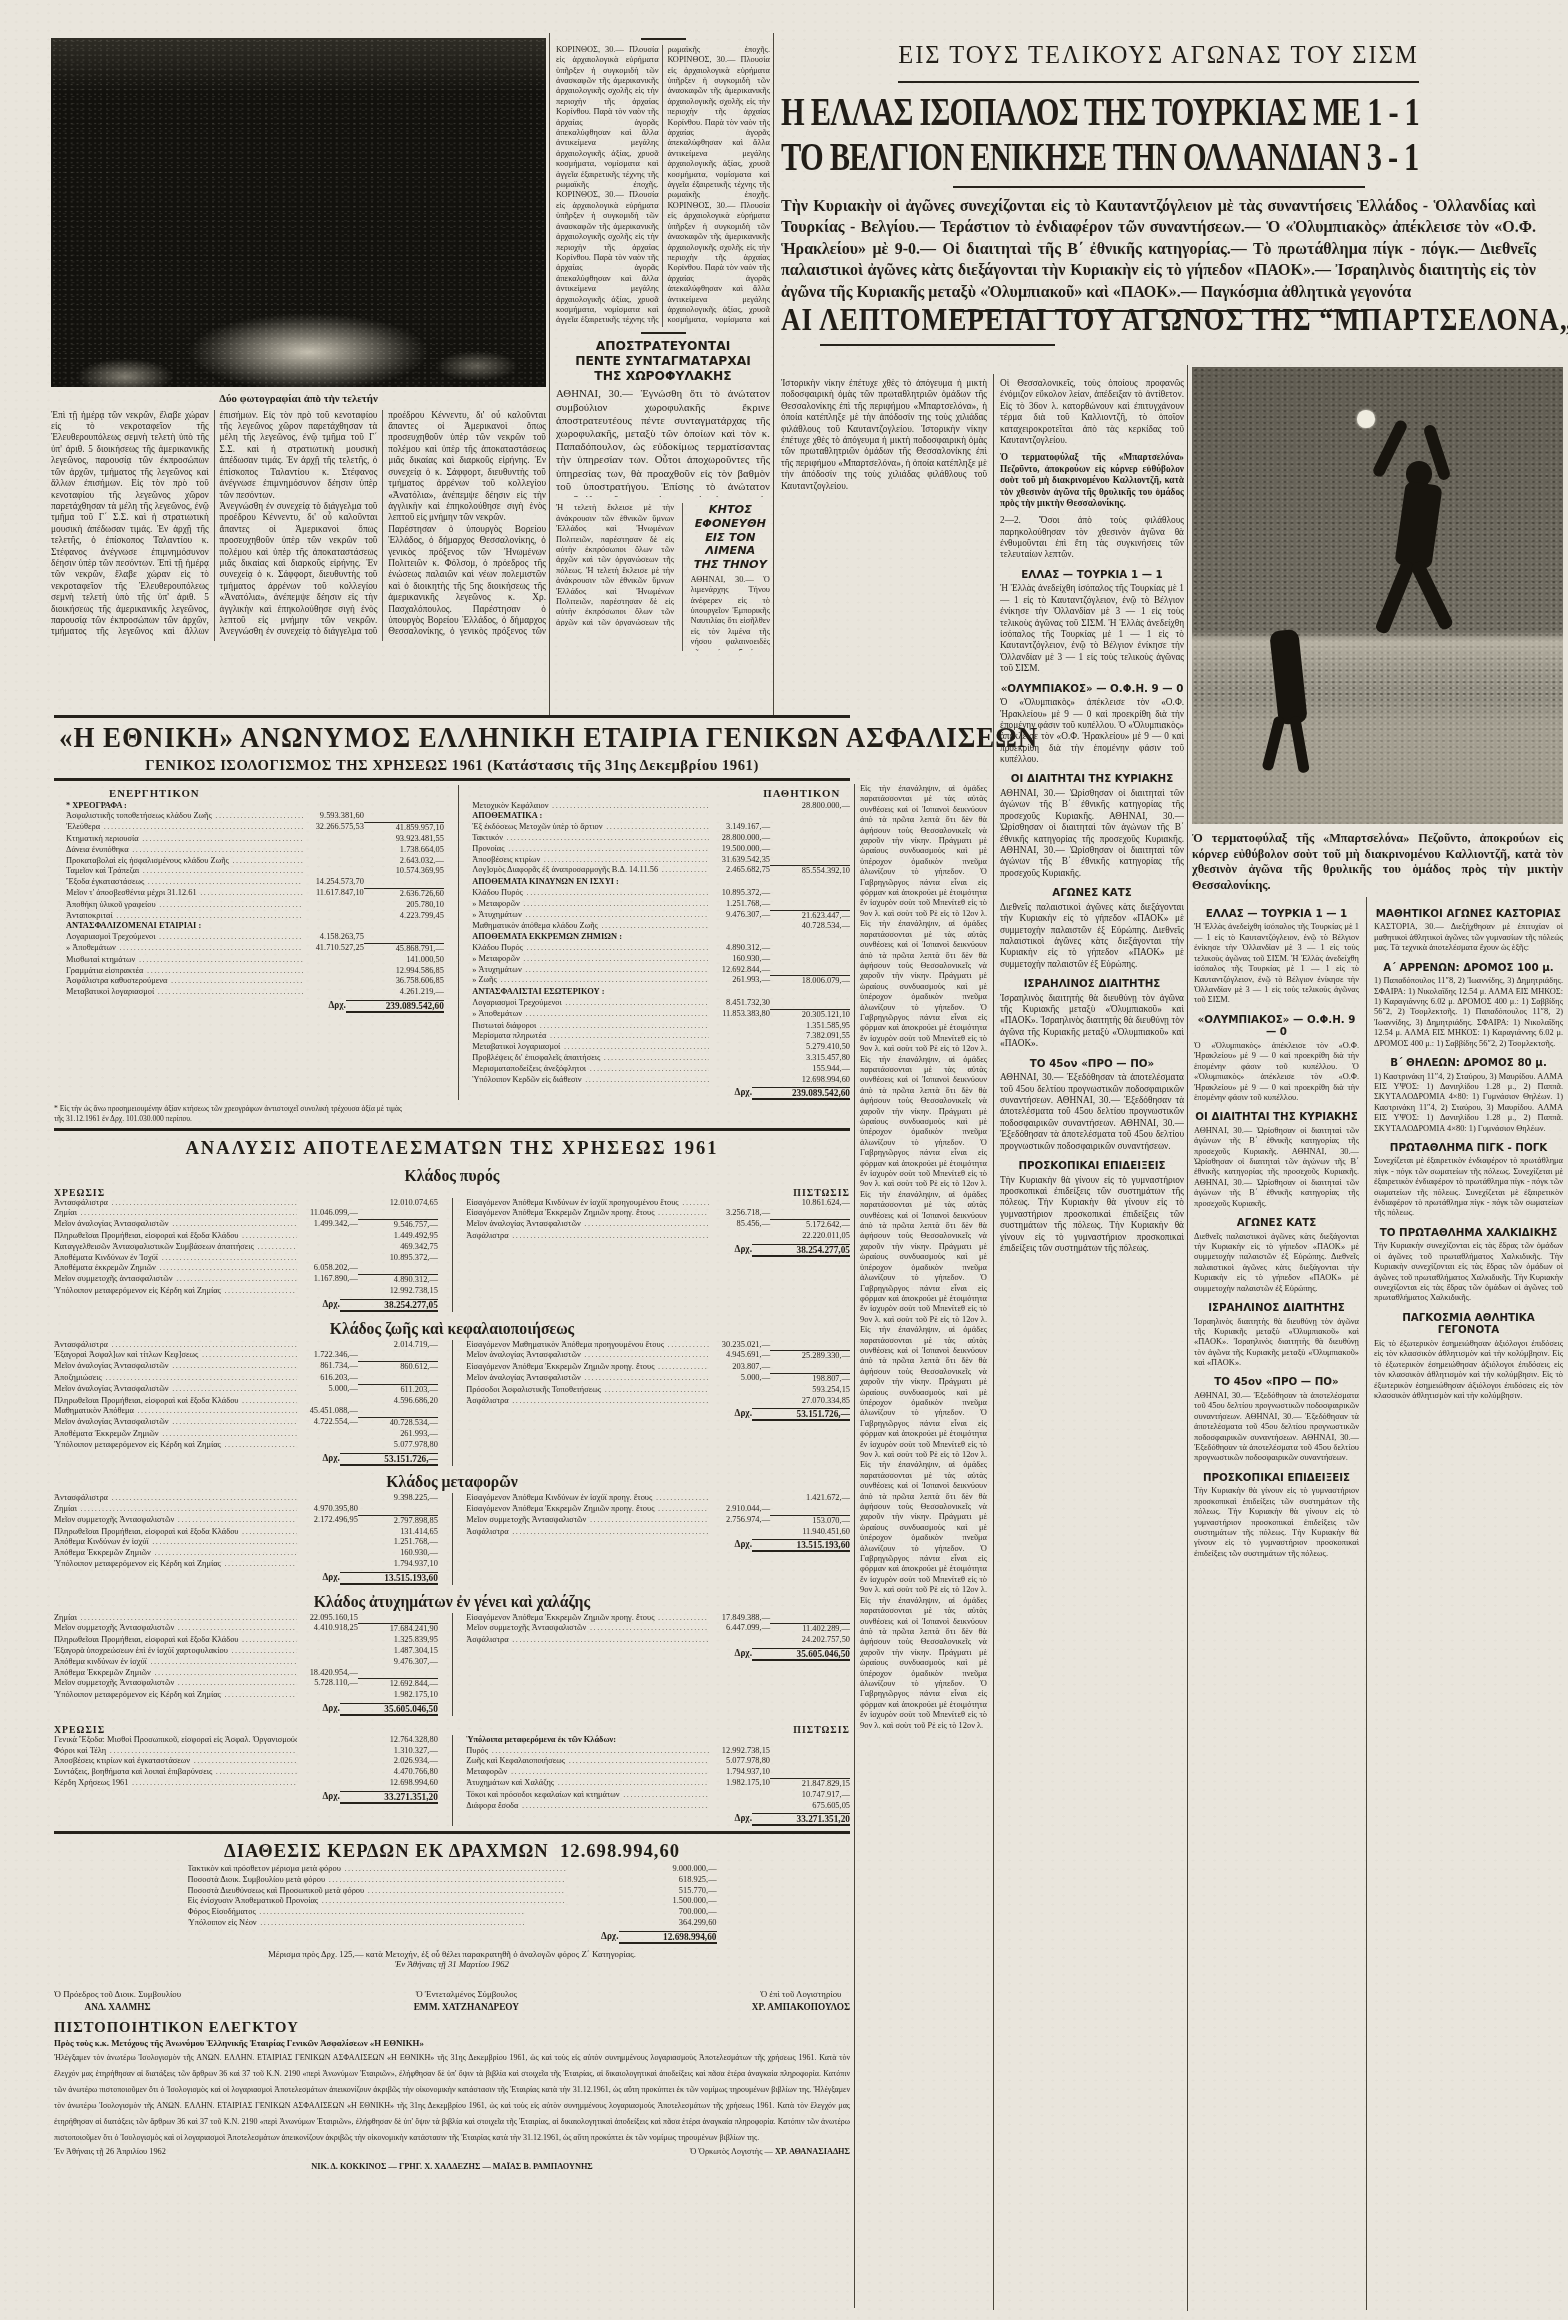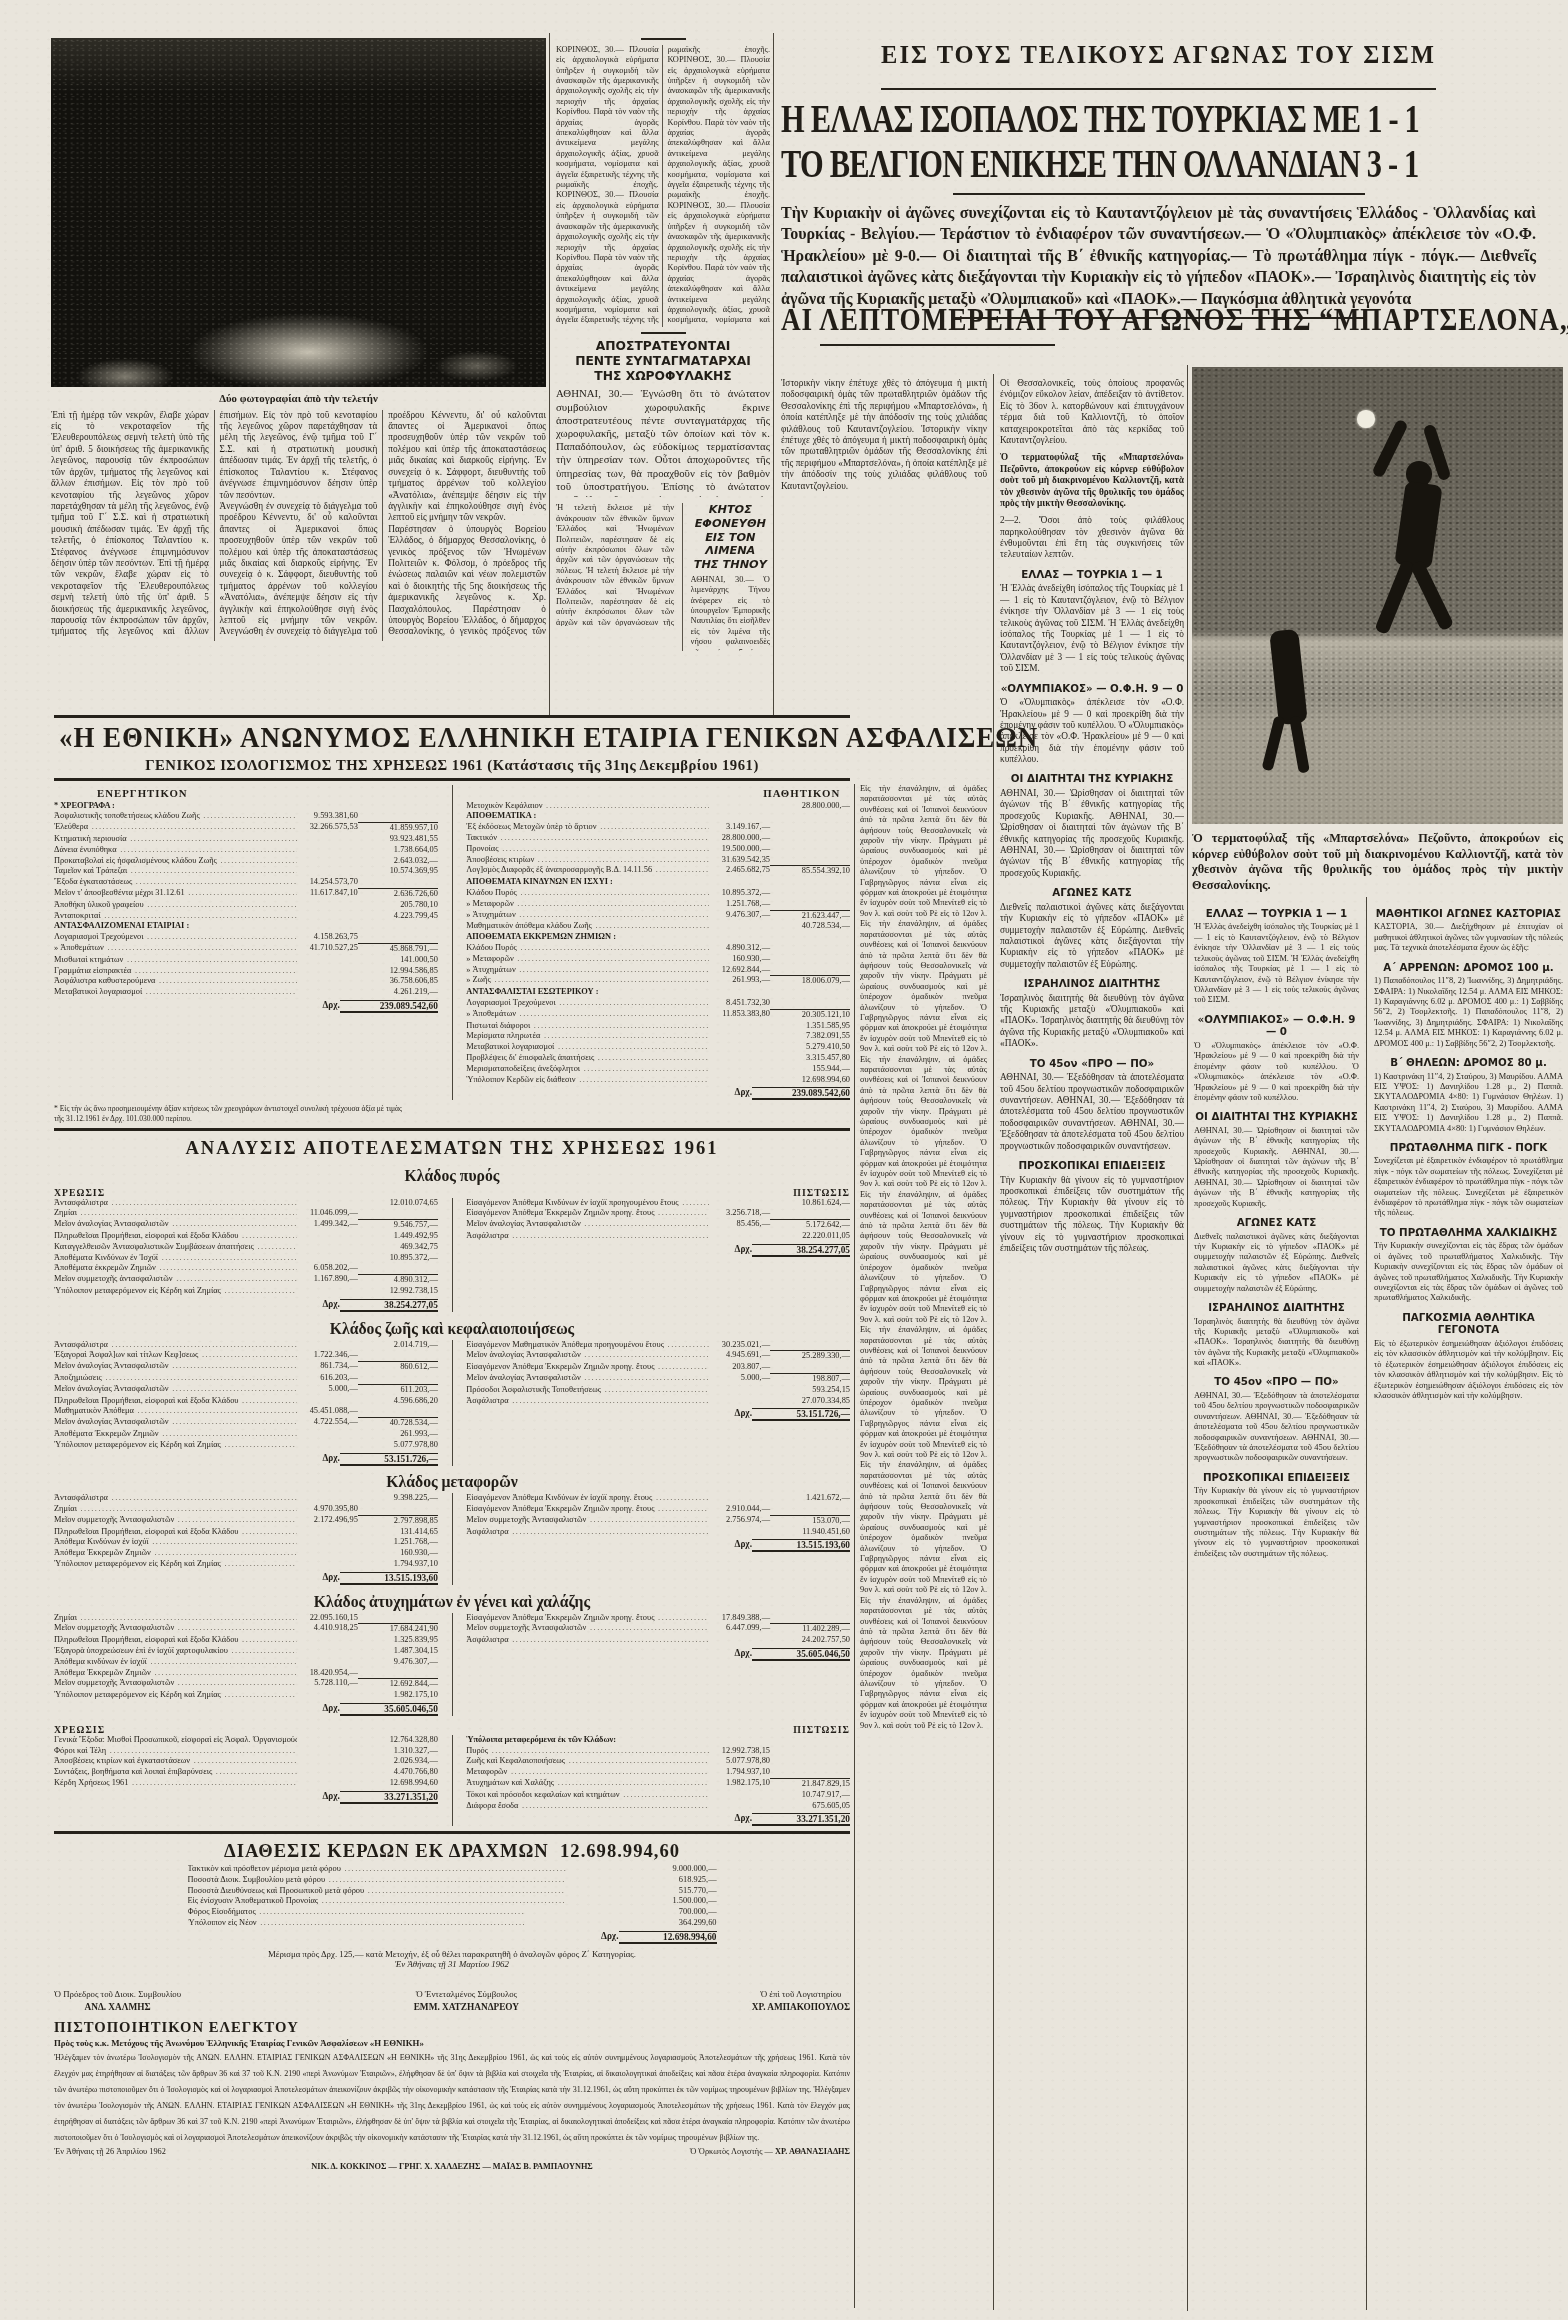--- a/index.html
+++ b/index.html
@@ -32,22 +32,22 @@
   .leg-caption{font-weight:bold;font-size:10.8px;margin:4.9px 0 5.9px;}
   .leg-cols{column-count:3;column-gap:10.8px;column-rule:1px solid #5a544a;height:231px;}
   
   .mid-head{font-family:"DejaVu Sans","Liberation Sans",sans-serif;font-weight:bold;
             font-size:15px;line-height:18.6px;font-style:italic;}
   .mid-sub{font-family:"DejaVu Sans","Liberation Sans",sans-serif;font-weight:bold;
            font-size:12.3px;line-height:15px;}
   .dashrule{width:45px;height:2px;background:#26221b;margin:4.9px auto;}
   .twocol{column-count:2;column-gap:8.8px;column-rule:1px solid #5a544a;}
   
-  .kicker{font-weight:bold;font-size:24.5px;letter-spacing:2px;border-bottom:2px solid #26221b;
-          padding-bottom:19px;display:inline-block;}
+  .kicker{font-weight:normal;font-size:24.5px;letter-spacing:2px;border-bottom:2px solid #26221b;
+          padding-bottom:12px;display:inline-block;}
   .bigh{font-weight:bold;font-size:39px;line-height:45px;letter-spacing:-1px;}
   .deck{font-weight:bold;font-size:16px;line-height:21.6px;}
   .deck-rule{width:412px;height:2px;background:#26221b;margin:6.9px auto;}
   .h2detail{font-weight:bold;font-size:31px;letter-spacing:1px;}
   .h2rule{width:235px;height:2px;background:#26221b;margin:5.9px 0 0 39px;}
   .sphoto{width:371px;height:457px;position:relative;background-color:#8e8a7e;overflow:hidden;
       background-image:
         linear-gradient(rgba(58,54,45,.55),rgba(58,54,45,.35) 58%,rgba(196,190,175,.75) 60%,rgba(196,190,175,.28) 66%,rgba(150,145,131,.15) 72%,rgba(181,175,160,.55) 78%,rgba(172,166,150,.6)),
         radial-gradient(rgba(245,242,230,.3) 1px,transparent 1.3px),
         radial-gradient(rgba(24,21,15,.55) 1px,transparent 1.5px);
@@ -55,21 +55,21 @@
   .gk,.gk2{position:absolute;background:#17140e;}
   .scaption{font-weight:bold;font-size:12.3px;line-height:15.7px;}
   .bh{font-family:"DejaVu Sans","Liberation Sans",sans-serif;font-weight:bold;font-size:10.3px;
       line-height:12.7px;text-align:center;margin:6.9px 0 2.9px;}
   .bb{margin:0 0 3.9px;}
   .note-bold{font-weight:bold;}
   
   .fin-title{font-weight:bold;font-size:29px;letter-spacing:1px;}
   .fin-sub{font-weight:bold;font-size:14.7px;letter-spacing:0.5px;font-family:Liberation Serif, serif;}
   .fin-wrap{background:transparent;}
-  .bal{display:flex;gap:13.7px;margin-top:3.9px;}
+  .bal{display:flex;gap:13.7px;margin-top:3.9px;margin-left:12px;}
   .half{flex:1;min-width:0;}
   .half-div{width:1px;background:#4a453b;}
   .colhead{font-weight:bold;font-size:10.8px;letter-spacing:1px;margin:2px 0;}
   .frow{display:flex;font-size:8.4px;line-height:10.8px;}
   .frow .fl{flex:1;white-space:nowrap;overflow:hidden;}
   .frow .fl::after{content:" ..........................................................................";
       letter-spacing:1.5px;color:#4d473c;}
   .frow.bold .fl{font-weight:bold;}
   .frow.bold .fl::after{content:"";}
   .frow .fa{width:61px;text-align:right;white-space:nowrap;}

